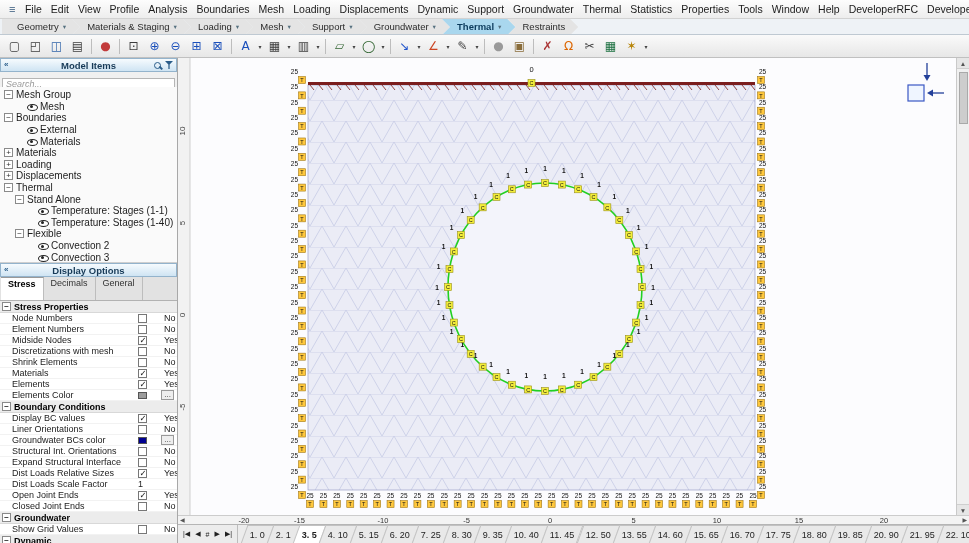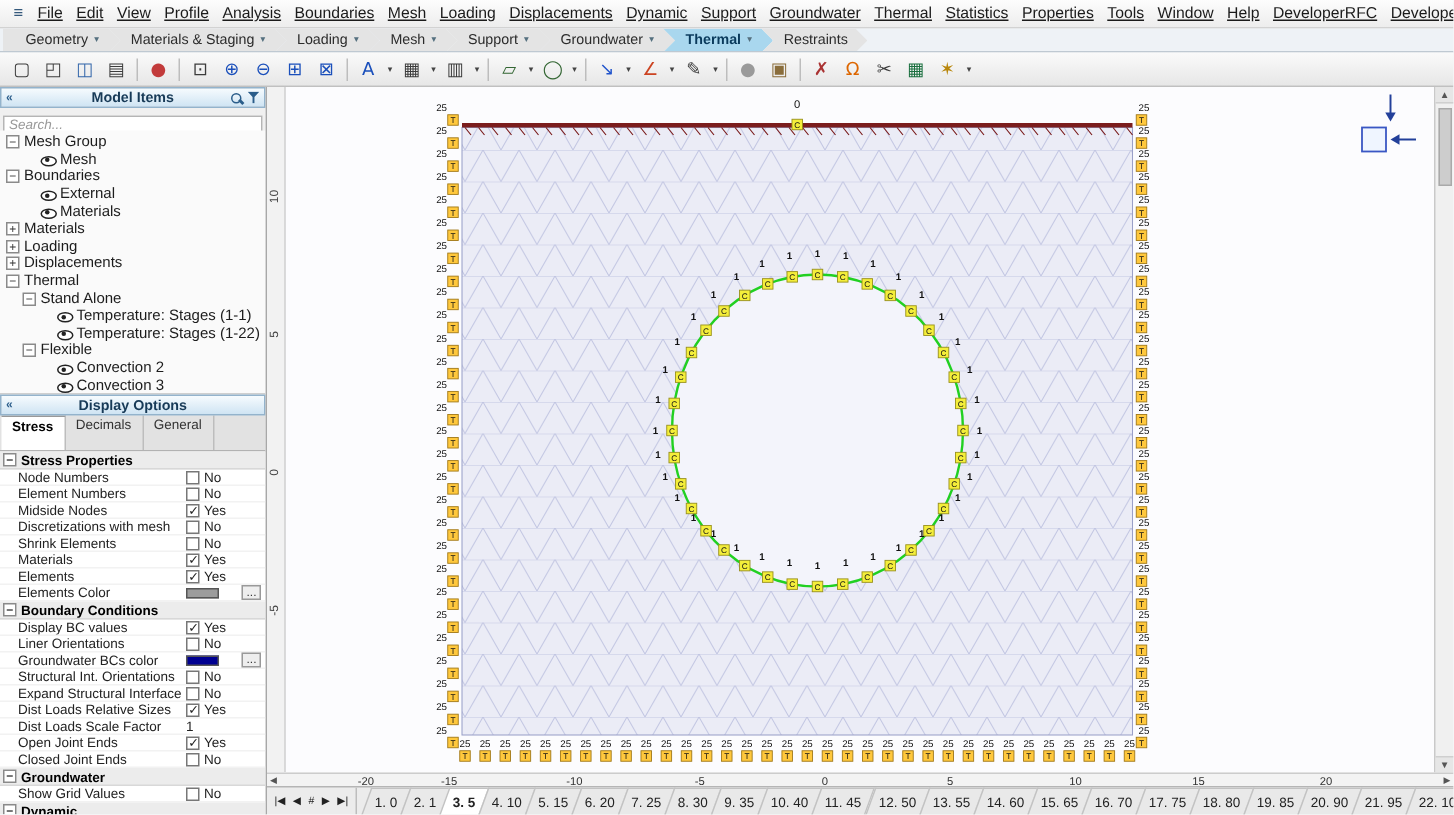--- a/index.html
+++ b/index.html
@@ -3,21 +3,21 @@
 <meta charset="utf-8">
 <style>
   *{box-sizing:border-box;margin:0;padding:0;}
   html,body{width:969px;height:543px;overflow:hidden;}
   body{font-family:"Liberation Sans",sans-serif;background:#f0f0f0;color:#111;}
   .app{position:relative;width:969px;height:543px;display:flex;flex-direction:column;}
 
   
   .menubar{height:19px;display:flex;align-items:center;background:linear-gradient(#fdfdfd,#ededed);border-bottom:1px solid #d2d2d2;padding-left:4px;white-space:nowrap;overflow:hidden;}
   .menu-logo{font-size:11px;color:#35597c;padding:0 5px;}
-  .menu-item{font-size:10.5px;padding:0 4.5px;color:#1b1b1b;text-decoration:underline;}
+  .menu-item{font-size:10.5px;padding:0 4.5px;color:#1b1b1b;}
 
   
   .wftabs{height:16px;display:flex;background:#eef2f6;border-bottom:1px solid #bfc9d2;padding-left:2px;overflow:hidden;}
   .wftab{position:relative;height:16px;line-height:15px;font-size:9.5px;color:#2b2b2b;background:#e4e4e4;padding:0 13px 0 15px;margin-left:-8px;clip-path:polygon(0 0,calc(100% - 8px) 0,100% 50%,calc(100% - 8px) 100%,0 100%,8px 50%);}
   .wftab:first-child{margin-left:0;clip-path:polygon(0 0,calc(100% - 8px) 0,100% 50%,calc(100% - 8px) 100%,0 100%);}
   .wftab.active{background:#a9d7ee;color:#0a3a5c;font-weight:bold;}
   .wftab .caret{font-size:5.5px;color:#55707f;margin-left:3px;vertical-align:1px;}
 
   
   .toolbar{height:23px;display:flex;align-items:center;background:linear-gradient(#fafafa,#e7e7e7);border-bottom:1px solid #c0c0c0;padding:0 4px;overflow:hidden;}
@@ -47,21 +47,21 @@
   .eye{width:10px;height:9px;position:relative;flex:none;display:inline-block;}
   .eye::before{content:"";position:absolute;left:0;top:2px;width:9px;height:5px;border:1px solid #222;border-radius:50%;background:#fff;}
   .eye::after{content:"";position:absolute;left:3.2px;top:3.5px;width:3px;height:3px;background:#222;border-radius:50%;}
 
   .do-tabs{height:24px;flex:none;display:flex;background:#e2e2e2;border-bottom:1px solid #b2b2b2;padding-left:1px;}
   .do-tab{font-size:9px;line-height:13px;padding:0 7px;border-right:1px solid #bdbdbd;color:#333;}
   .do-tab.active{background:#fff;font-weight:bold;color:#000;border-top:1px solid #999;}
 
   .grid{flex:1;background:#fff;overflow:hidden;}
   .grid-sec{height:12px;display:flex;align-items:center;gap:3px;background:#ececec;border-bottom:1px solid #d8d8d8;font-size:9px;font-weight:bold;padding-left:2px;color:#000;}
-  .grid-row{height:11px;display:flex;align-items:center;border-bottom:1px solid #f2f2f2;padding-left:12px;font-size:9px;}
+  .grid-row{height:11px;display:flex;align-items:center;border-bottom:1px solid #f2f2f2;padding-left:12px;font-size:9px;gap:14px;}
   .grid-label{width:112px;flex:none;overflow:hidden;white-space:nowrap;color:#222;}
   .checkbox{width:9px;height:9px;flex:none;border:1px solid #777;background:#fff;position:relative;display:inline-block;margin-right:3px;}
   .checkbox.checked::after{content:"✓";position:absolute;top:-2px;left:0.5px;font-size:8.5px;color:#222;}
   .grid-val{color:#222;text-align:right;}
   .swatch{width:22px;height:7px;border:1px solid #555;display:inline-block;}
   .more{margin-left:auto;margin-right:3px;border:1px solid #999;background:#eee;font-size:8px;line-height:8px;padding:0 2px;color:#333;}
 
   
   .canvas-col{position:relative;width:791px;display:flex;flex-direction:column;background:#fcfcfe;}
   .drawing{height:457px;position:relative;overflow:hidden;}
@@ -277,21 +277,21 @@
             <span class="tree-label">Stand Alone</span>
           </div>
           <div class="tree-row" style="padding-left: 26px;">
             <span class="exp-spacer"></span>
             <span class="eye"></span>
             <span class="tree-label">Temperature: Stages (1-1)</span>
           </div>
           <div class="tree-row" style="padding-left: 26px;">
             <span class="exp-spacer"></span>
             <span class="eye"></span>
-            <span class="tree-label">Temperature: Stages (1-22)</span>
+            <span class="tree-label">Temperature: Stages (1-40)</span>
           </div>
           <div class="tree-row" style="padding-left: 15px;">
             <span class="expander">−</span>
             <span class="tree-label">Flexible</span>
           </div>
           <div class="tree-row" style="padding-left: 26px;">
             <span class="exp-spacer"></span>
             <span class="eye"></span>
             <span class="tree-label">Convection 2</span>
           </div>

